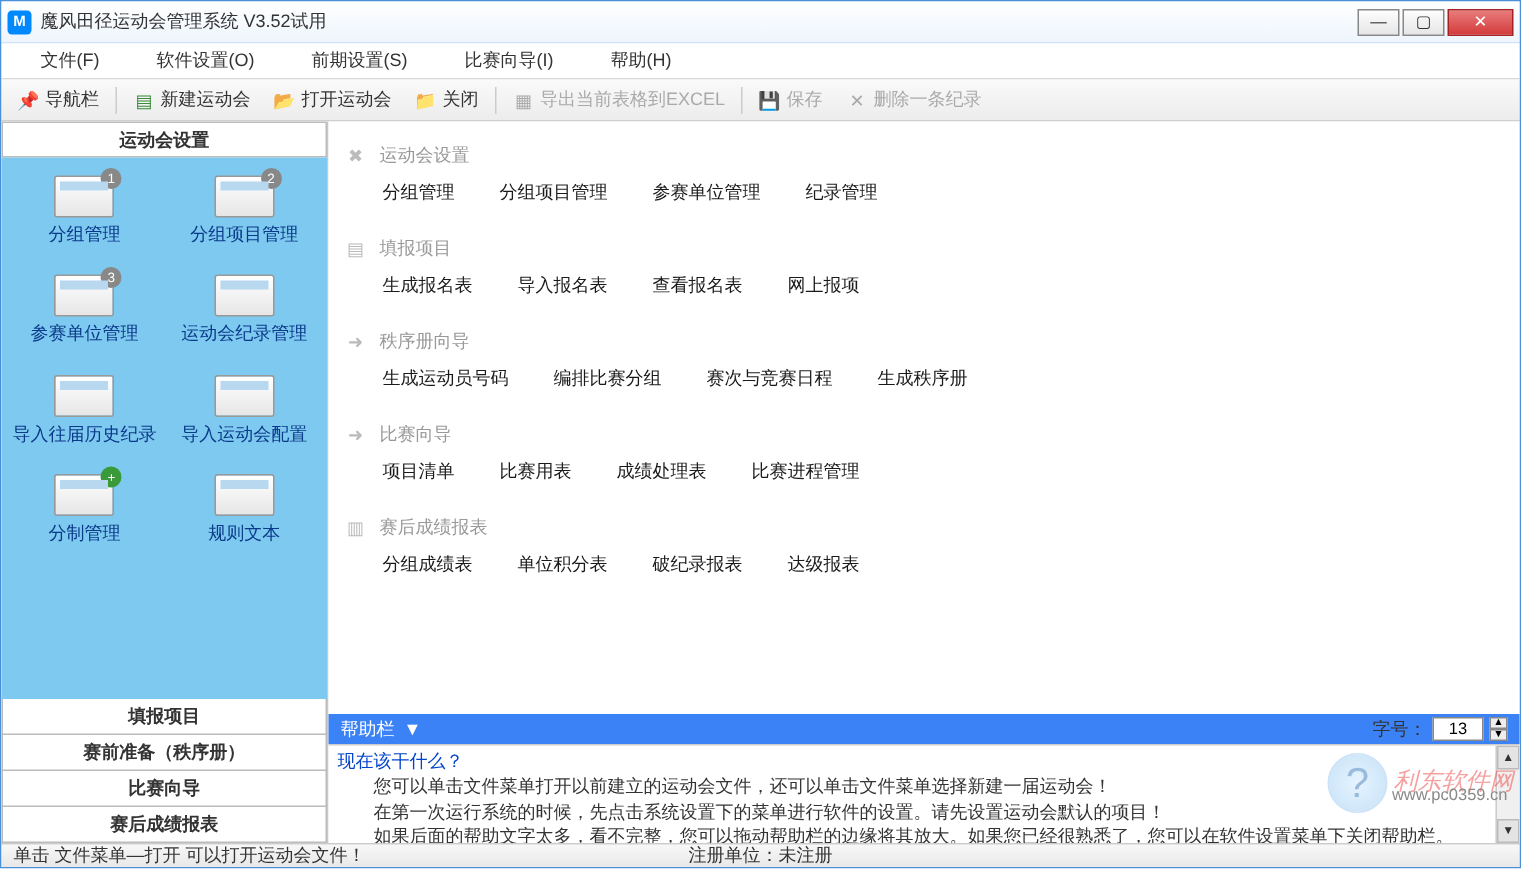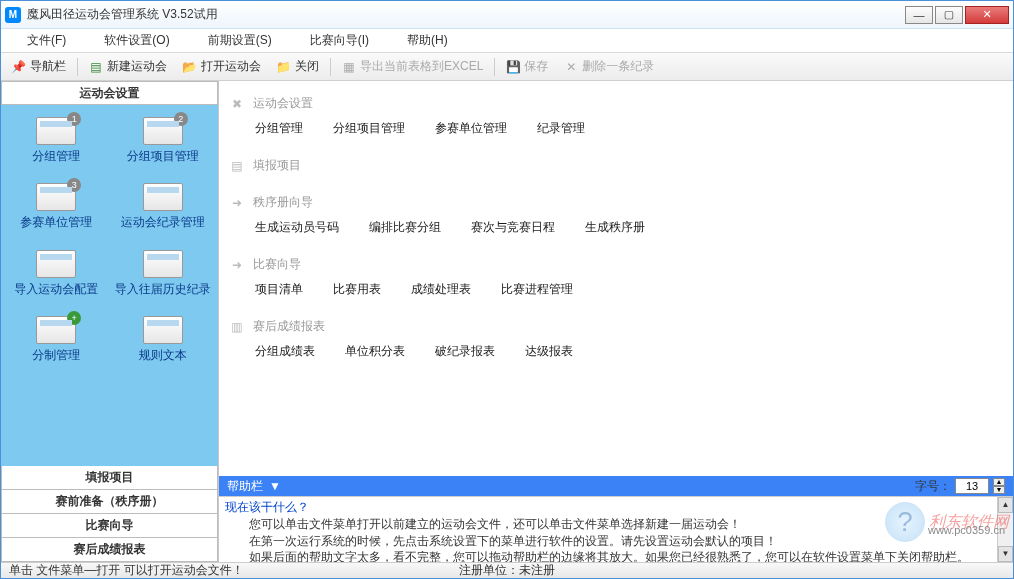--- a/index.html
+++ b/index.html
@@ -155,25 +155,25 @@
               <div class="badge">3</div>
             </div>
             <div class="side-label">参赛单位管理</div>
           </div>
           <div class="side-item">
             <div class="side-item-icon"></div>
             <div class="side-label">运动会纪录管理</div>
           </div>
           <div class="side-item">
             <div class="side-item-icon"></div>
+            <div class="side-label">导入往届历史纪录</div>
+          </div>
+          <div class="side-item">
+            <div class="side-item-icon"></div>
             <div class="side-label">导入运动会配置</div>
-          </div>
-          <div class="side-item">
-            <div class="side-item-icon"></div>
-            <div class="side-label">导入往届历史纪录</div>
           </div>
           <div class="side-item">
             <div class="side-item-icon">
               <div class="badge plus">+</div>
             </div>
             <div class="side-label">分制管理</div>
           </div>
           <div class="side-item">
             <div class="side-item-icon"></div>
             <div class="side-label">规则文本</div>
@@ -198,20 +198,26 @@
               <a>分组管理</a>
               <a>分组项目管理</a>
               <a>参赛单位管理</a>
               <a>纪录管理</a>
             </div>
           </div>
           <div class="section">
             <div class="section-head">
               <span class="section-head-icon">▤</span>
               <span>填报项目</span>
+            </div>
+            <div class="section-links">
+              <a>生成报名表</a>
+              <a>导入报名表</a>
+              <a>查看报名表</a>
+              <a>网上报项</a>
             </div>
           </div>
           <div class="section">
             <div class="section-head">
               <span class="section-head-icon">➜</span>
               <span>秩序册向导</span>
             </div>
             <div class="section-links">
               <a>生成运动员号码</a>
               <a>编排比赛分组</a>

